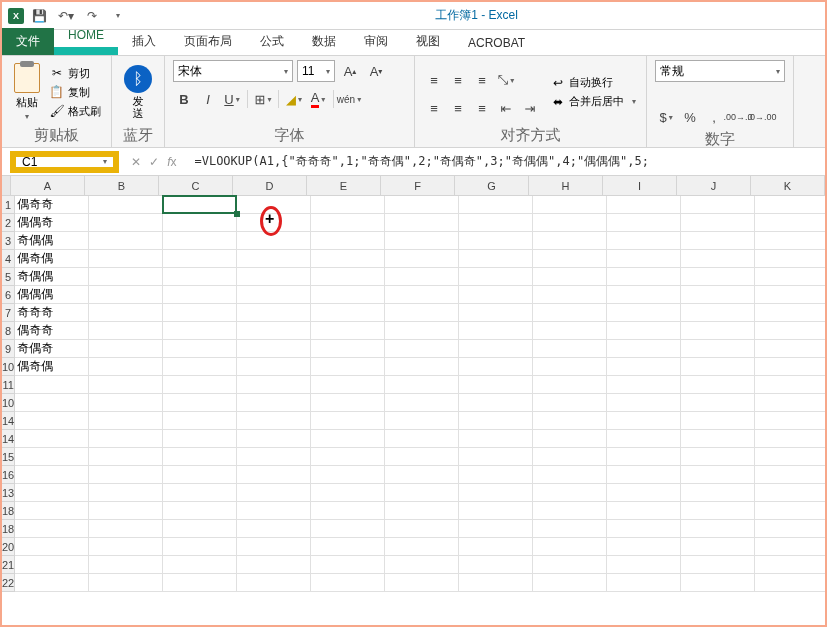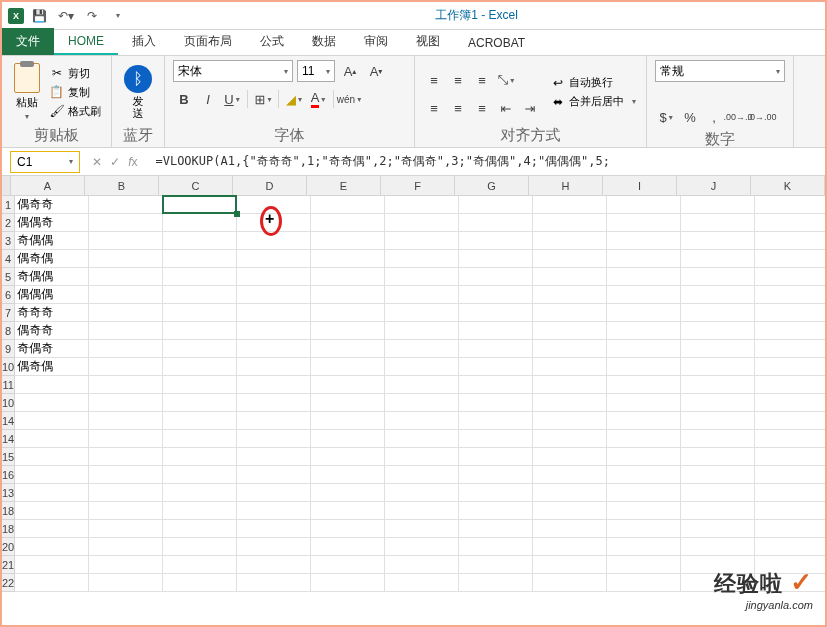--- a/index.html
+++ b/index.html
@@ -5,38 +5,38 @@
 * { box-sizing: border-box; margin: 0; padding: 0; font-family: "Microsoft YaHei", "SimSun", sans-serif; }
 body { background: #fff; width: 827px; height: 627px; position: relative; border: 2px solid #f7a78a; overflow: hidden; }
 .titlebar { height: 28px; background: #fff; border-bottom: 1px solid #d4d4d4; display: flex; align-items: center; font-size: 12px; }
 .titlebar-left { display: flex; align-items: center; gap: 6px; padding-left: 6px; }
 .excel-icon { width: 16px; height: 16px; background: #217346; color: #fff; font-size: 9px; font-weight: bold; display: flex; align-items: center; justify-content: center; border-radius: 2px; }
 .qat-btn { width: 20px; height: 20px; display: flex; align-items: center; justify-content: center; cursor: pointer; color: #555; }
 .titlebar-center { flex: 1; text-align: center; color: #0369a1; }
 .tabs { height: 26px; background: #fff; display: flex; align-items: flex-end; border-bottom: 1px solid #d4d4d4; font-size: 12px; }
 .tab { padding: 5px 14px; cursor: pointer; color: #333; }
 .tab.file { background: #217346; color: #fff; }
-.tab.active { color: #217346; font-weight: 500; border-bottom: 2px solid #14b8a6; }
+.tab.active { color: #217346; font-weight: 500; border-bottom: 8px solid #14b8a6; }
 .ribbon { height: 92px; background: #f5f5f5; border-bottom: 1px solid #d4d4d4; display: flex; }
 .ribbon-group { border-right: 1px solid #d4d4d4; padding: 4px 8px 2px 8px; display: flex; flex-direction: column; justify-content: space-between; }
 .group-content { display: flex; align-items: center; gap: 4px; flex: 1; }
 .group-label { text-align: center; font-size: 15px; color: #666; padding-top: 2px; }
 .big-btn { display: flex; flex-direction: column; align-items: center; justify-content: center; gap: 2px; padding: 2px 4px; cursor: pointer; font-size: 11px; }
 .small-row { display: flex; flex-direction: column; gap: 2px; font-size: 11px; }
 .small-btn { display: flex; align-items: center; gap: 4px; padding: 1px 2px; cursor: pointer; white-space: nowrap; }
 .small-btn .icon { width: 14px; height: 14px; display: flex; align-items: center; justify-content: center; font-size: 12px; }
 .font-combo { height: 22px; border: 1px solid #ababab; background: #fff; font-size: 12px; padding: 0 4px; display: flex; align-items: center; justify-content: space-between; }
 .size-combo { width: 38px; }
 .font-name { width: 120px; }
 .btn-row { display: flex; gap: 2px; align-items: center; margin-top: 4px; }
 .t-btn { width: 22px; height: 22px; display: flex; align-items: center; justify-content: center; cursor: pointer; font-size: 13px; color: #444; }
 .t-btn.dd::after { content: "▾"; font-size: 8px; margin-left: 2px; color: #666; }
 .sep { width: 1px; height: 18px; background: #d4d4d4; margin: 0 2px; }
 .formula-bar { height: 28px; border-bottom: 1px solid #d4d4d4; display: flex; align-items: center; font-size: 12px; background: #fff; }
-.name-box { width: 70px; height: 22px; border: 1px solid #eab308; margin-left: 8px; padding: 0 6px; display: flex; align-items: center; justify-content: space-between; }
+.name-box { width: 109px; height: 22px; border: 6px solid #eab308; margin-left: 8px; padding: 0 6px; display: flex; align-items: center; justify-content: space-between; }
 .fb-btns { display: flex; gap: 8px; padding: 0 12px; color: #999; }
 .fb-input { flex: 1; padding: 0 6px; font-family: SimSun, monospace; white-space: nowrap; overflow: hidden; color: #333; }
 .grid-area { position: relative; background: #fff; height: 447px; overflow: hidden; }
 .col-headers { display: flex; height: 20px; border-bottom: 1px solid #d4d4d4; background: #f0f0f0; font-size: 11px; }
 .corner { width: 34px; border-right: 1px solid #d4d4d4; background: #e8e8e8; }
 .col-h { width: 74px; border-right: 1px solid #d4d4d4; display: flex; align-items: center; justify-content: center; color: #444; }
 .grid-body { display: flex; }
 .row-headers { width: 34px; background: #f0f0f0; }
 .row-h { height: 18px; border-bottom: 1px solid #d4d4d4; border-right: 1px solid #d4d4d4; display: flex; align-items: center; justify-content: center; font-size: 11px; color: #444; }
 .cells { position: relative; }
@@ -549,17 +549,13 @@
           <div class="cell"></div>
           <div class="cell"></div>
           <div class="cell"></div>
           <div class="cell"></div>
           <div class="cell"></div>
         </div>
       </div>
   </div>
   <div class="annotation-circle" style="left:258px;top:30px"></div>
   <div class="annotation-cross" style="left:263px;top:34px">+</div>
-  <div class="watermark">
-    <div class="watermark-main"><span>经验啦</span> <span class="check">✓</span></div>
-    <div class="watermark-sub">jingyanla.com</div>
-  </div>
 </div>
 
 </body></html>

